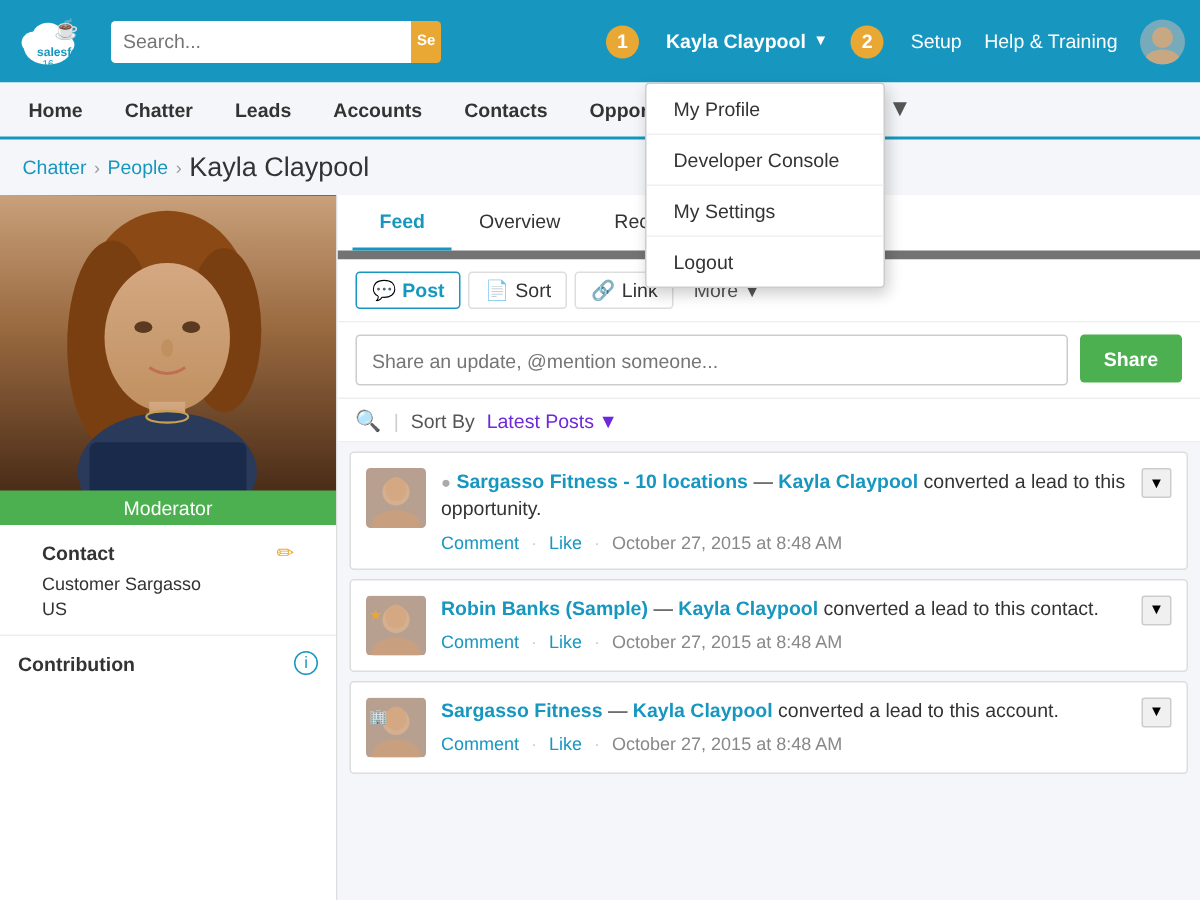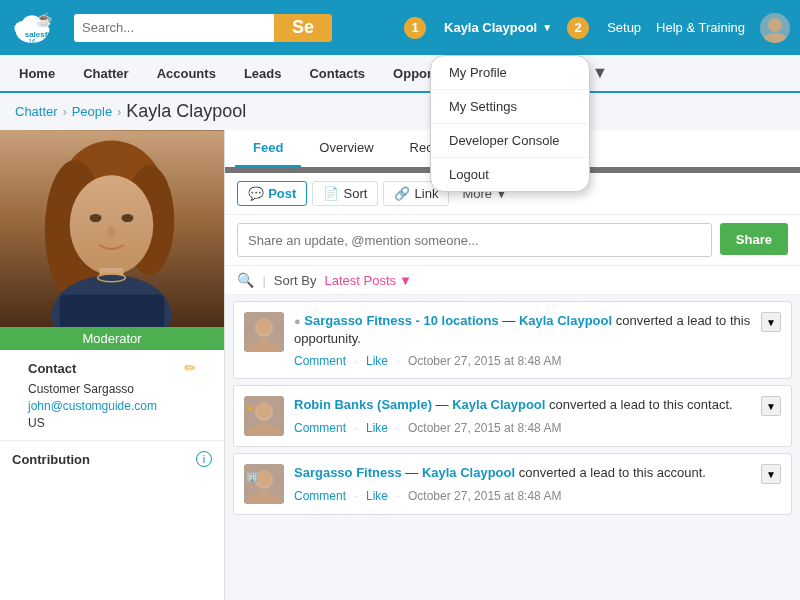--- a/index.html
+++ b/index.html
@@ -33,28 +33,28 @@
       width: 200px;
       height: 28px;
       border: none;
       border-radius: 3px 0 0 3px;
       padding: 0 8px;
       font-size: 13px;
       outline: none;
     }
     .search-btn {
       height: 28px;
-      padding: 0 18px;
+      padding: 0 4px;
       background: #e8a833;
       border: none;
       color: white;
       font-weight: bold;
       cursor: pointer;
       border-radius: 0 3px 3px 0;
-      font-size: 18px;
+      font-size: 10px;
     }
     .header-right {
       display: flex;
       align-items: center;
       gap: 15px;
       color: white;
       font-size: 13px;
     }
     .step-badge {
       background: #e8a833;
@@ -301,21 +301,21 @@
       background: white;
       padding: 6px 12px;
       display: flex;
       align-items: center;
       gap: 8px;
       border-bottom: 1px solid #eee;
       font-size: 13px;
       color: #555;
     }
     .sort-select {
-      color: #ec4899;
+      color: #6d28d9;
       cursor: pointer;
       display: flex;
       align-items: flex-end;
       gap: 3px;
     }
     .search-icon-small { color: #888; font-size: 14px; }
 
     
     .feed-item {
       background: white;
@@ -351,21 +351,21 @@
       font-size: 10px;
       border-radius: 2px;
       flex-shrink: 0;
     }
     .dropdown-menu {
       position: absolute;
       top: 55px;
       left: 430px;
       background: white;
       border: 1px solid #ccc;
-      border-radius: 14px;
+      border-radius: 3px;
       box-shadow: 2px 4px 10px rgba(0,0,0,0.2);
       z-index: 200;
       min-width: 160px;
     }
     .dropdown-menu-item {
       padding: 9px 18px;
       font-size: 13px;
       color: #333;
       cursor: pointer;
       border-bottom: 1px solid #f0f0f0;
@@ -412,30 +412,30 @@
       <svg viewBox="0 0 30 30" width="30" height="30">
         <circle cx="15" cy="12" r="7" fill="#c8a882"></circle>
         <ellipse cx="15" cy="28" rx="12" ry="8" fill="#c8a882"></ellipse>
       </svg>
     </div>
   </div>
 </div>
 
 <div class="dropdown-menu">
   <div class="dropdown-menu-item">My Profile</div>
+  <div class="dropdown-menu-item">Developer Console</div>
   <div class="dropdown-menu-item">My Settings</div>
-  <div class="dropdown-menu-item">Developer Console</div>
   <div class="dropdown-menu-item">Logout</div>
 </div>
 
 <div class="navbar">
   <div class="nav-item">Home</div>
   <div class="nav-item">Chatter</div>
+  <div class="nav-item">Leads</div>
   <div class="nav-item">Accounts</div>
-  <div class="nav-item">Leads</div>
   <div class="nav-item">Contacts</div>
   <div class="nav-item">Opportu...</div>
   <div class="nav-item">Forecasts</div>
   <div class="nav-plus">+</div>
   <div class="nav-caret">▼</div>
 </div>
 
 <div class="breadcrumb">
   <a href="#">Chatter</a>
   <span class="breadcrumb-sep">›</span>
@@ -485,21 +485,20 @@
       </svg>
       <div class="moderator-badge">Moderator</div>
     </div>
 
     <div class="contact-section">
       <div class="section-header">
         <span class="section-title">Contact</span>
         <span class="edit-icon">✏</span>
       </div>
       <div class="contact-role">Customer Sargasso</div>
-      <div class="contact-email">john@customguide.com</div>
       <div class="contact-country">US</div>
     </div>
 
     <div class="contribution-section">
       <div class="section-header">
         <span class="section-title">Contribution</span>
         <span class="info-icon">i</span>
       </div>
     </div>
   </div>

